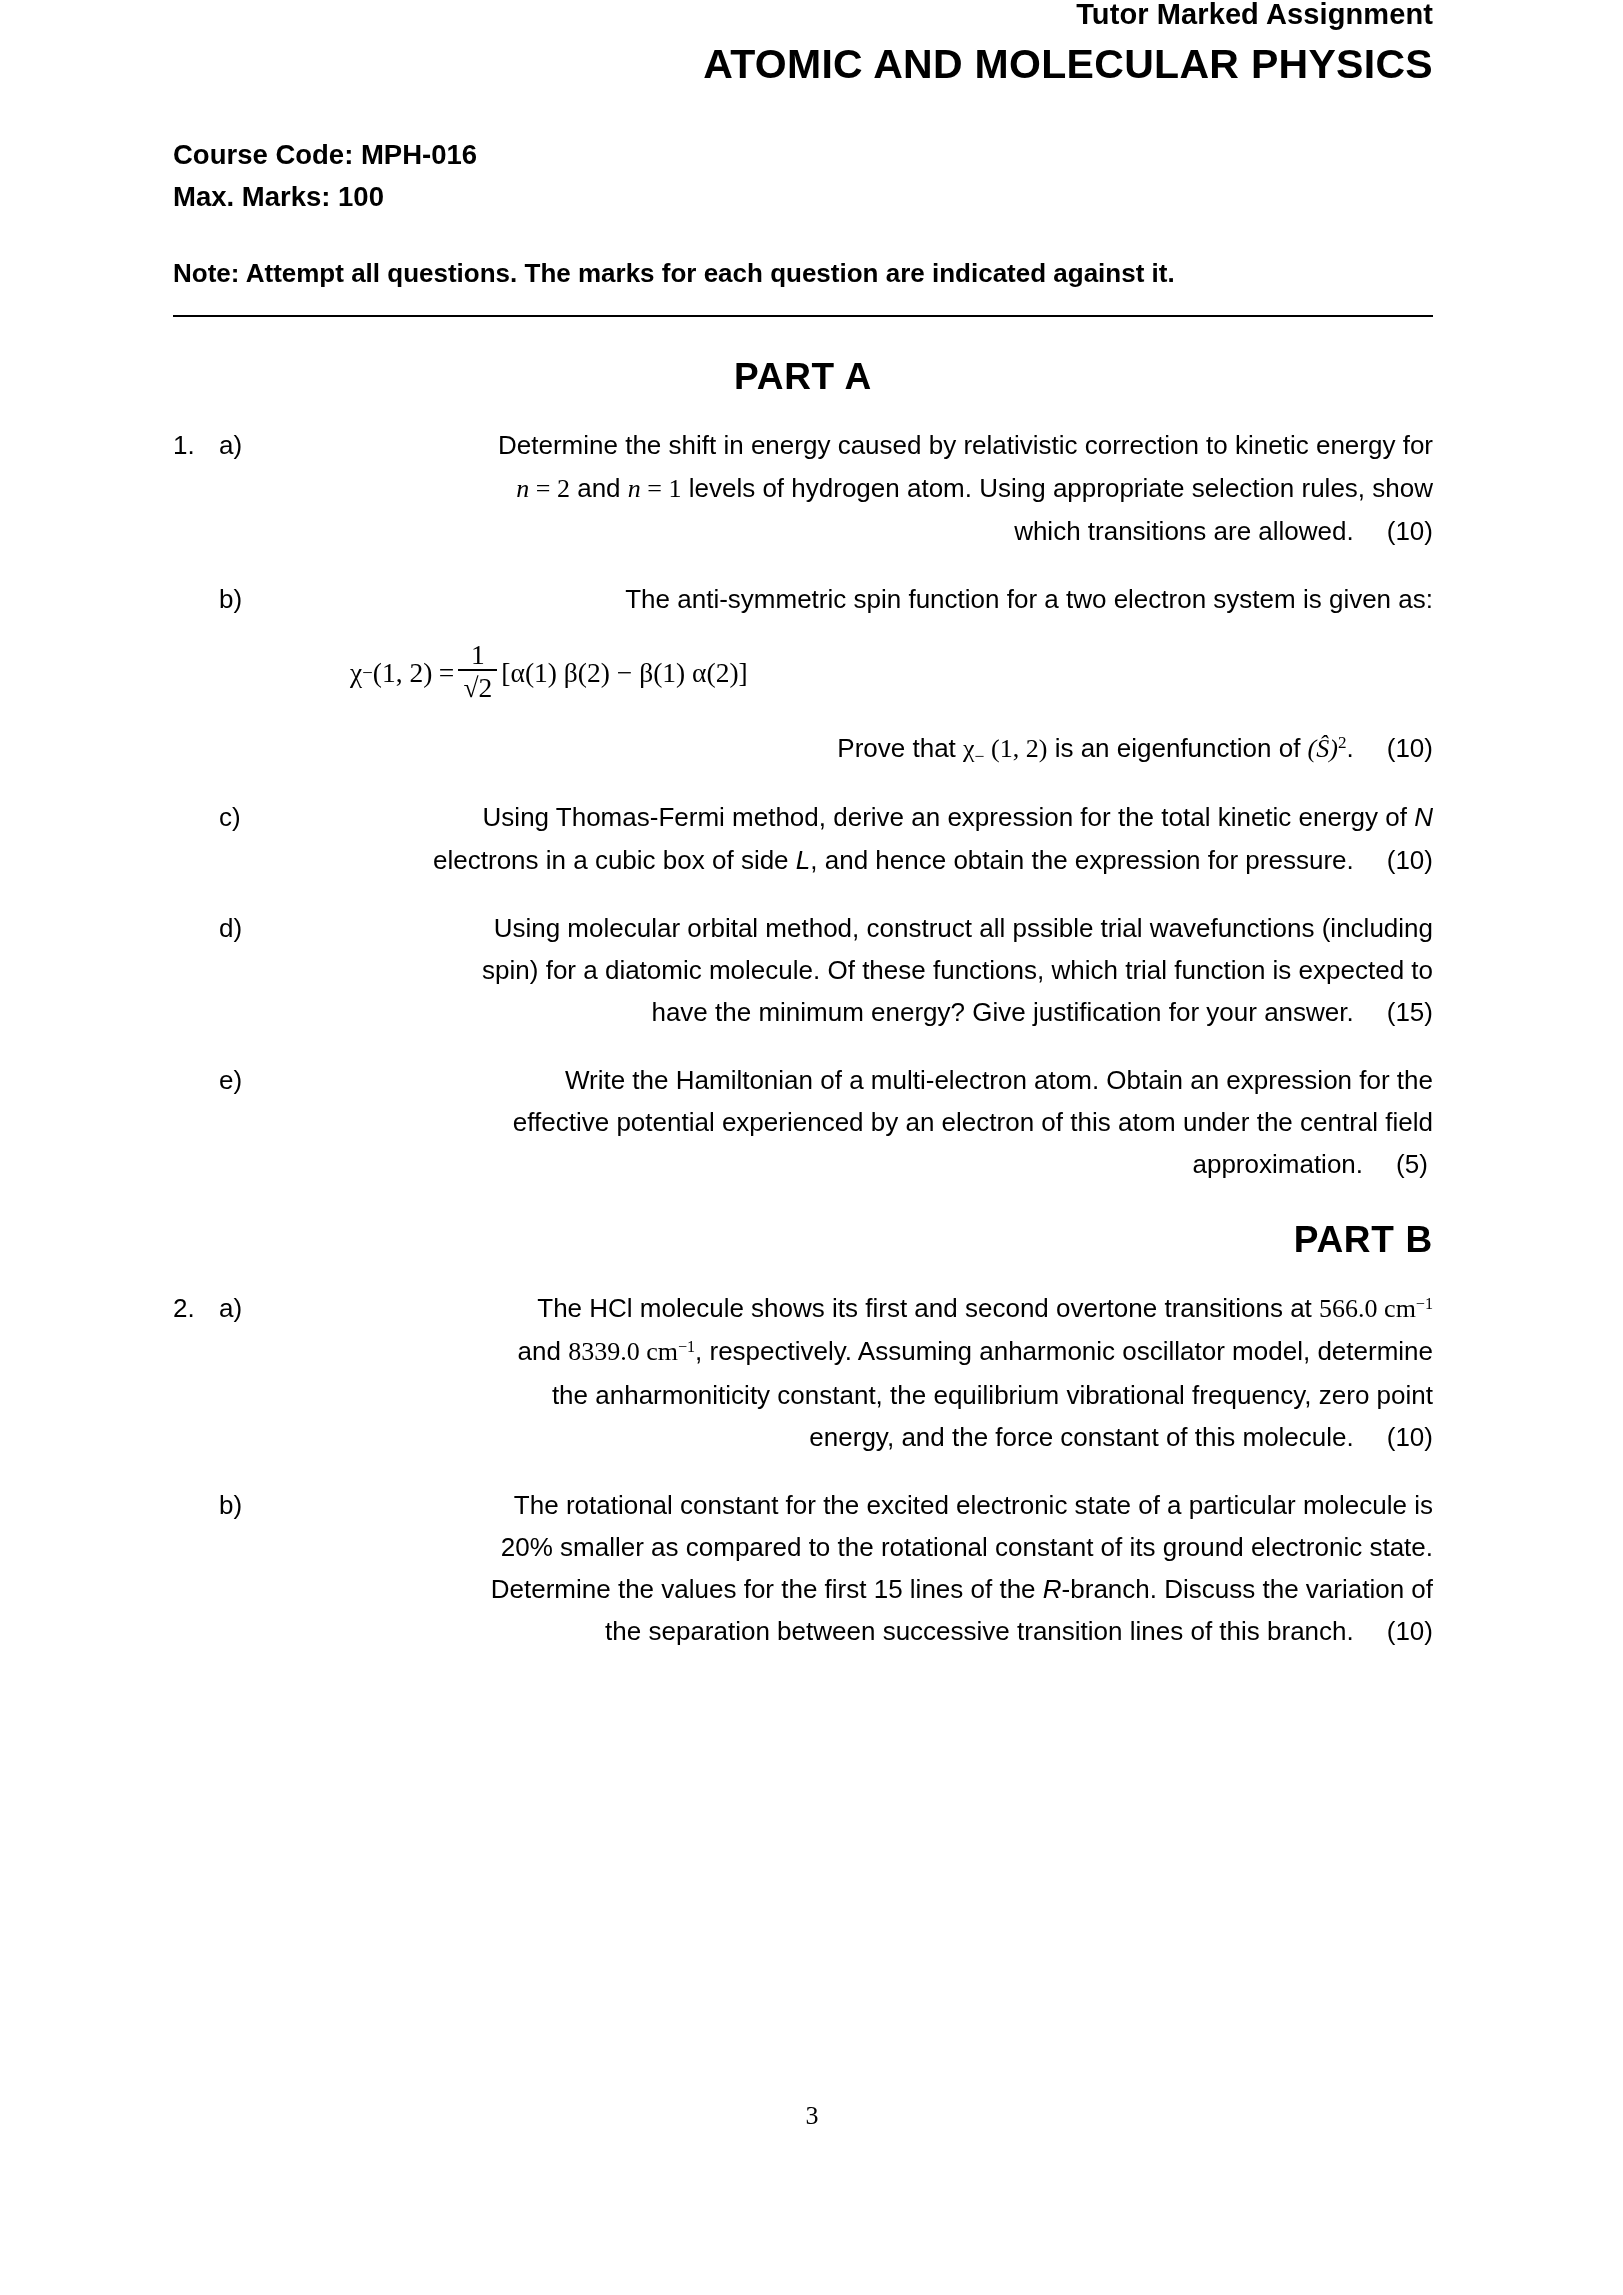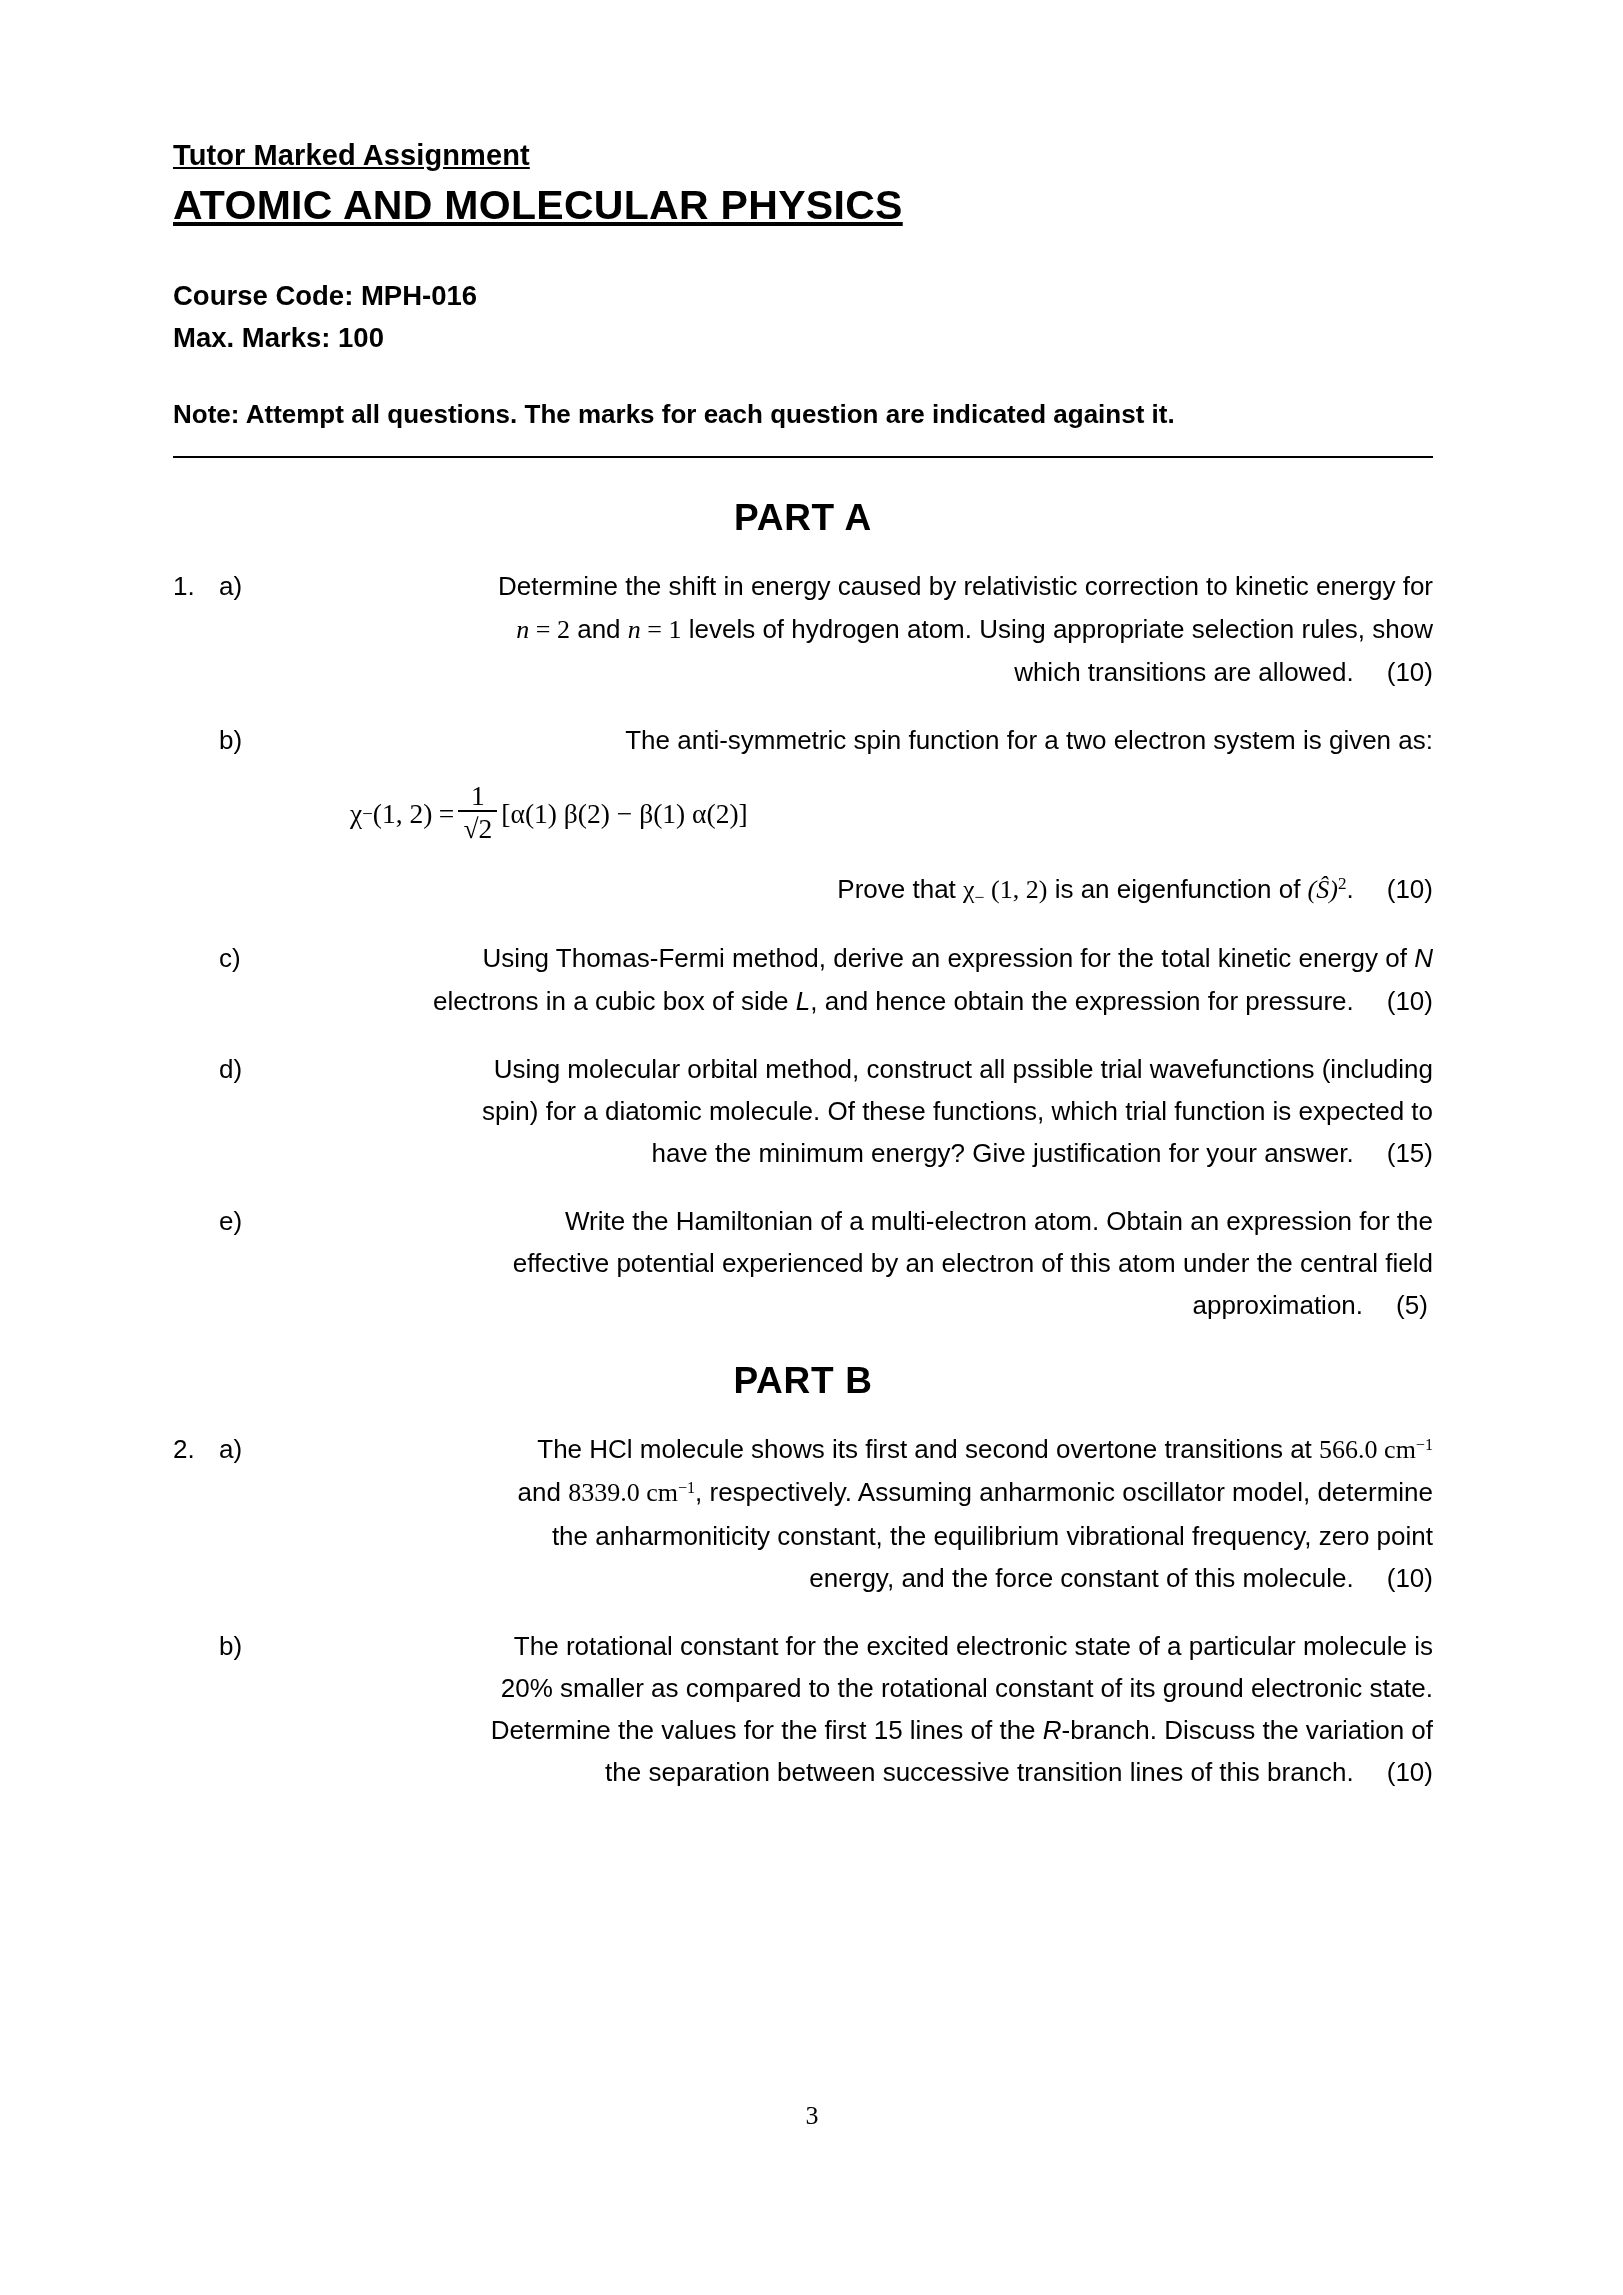--- a/index.html
+++ b/index.html
@@ -20,23 +20,21 @@
   }
   .content {
     position: absolute;
     left: 173px;
     top: 0;
     width: 1260px;
   }
 
   
   .doc-header {
-    padding-top: 141px;
-    text-align: left;
-    text-decoration: underline;
+    text-align: right;
   }
   .tma-line {
     font-size: 29px;
     font-weight: bold;
     letter-spacing: 0.1px;
     line-height: 1.0;
   }
   .doc-title {
     font-size: 41px;
     font-weight: bold;
@@ -64,21 +62,21 @@
   }
 
   
   .part-heading {
     text-align: center;
     font-size: 37px;
     font-weight: bold;
     letter-spacing: 0.7px;
   }
   .part-a-heading { margin-top: 39px; }
-  .part-b-heading { margin-top: 34px; }
+  .part-b-heading { margin-top: 34px; text-align: right; }
 
   
   .qblock { margin-top: 26px; }
   .qrow {
     display: flex;
     align-items: flex-start;
     width: 100%;
   }
   .qnum {
     width: 46px;

